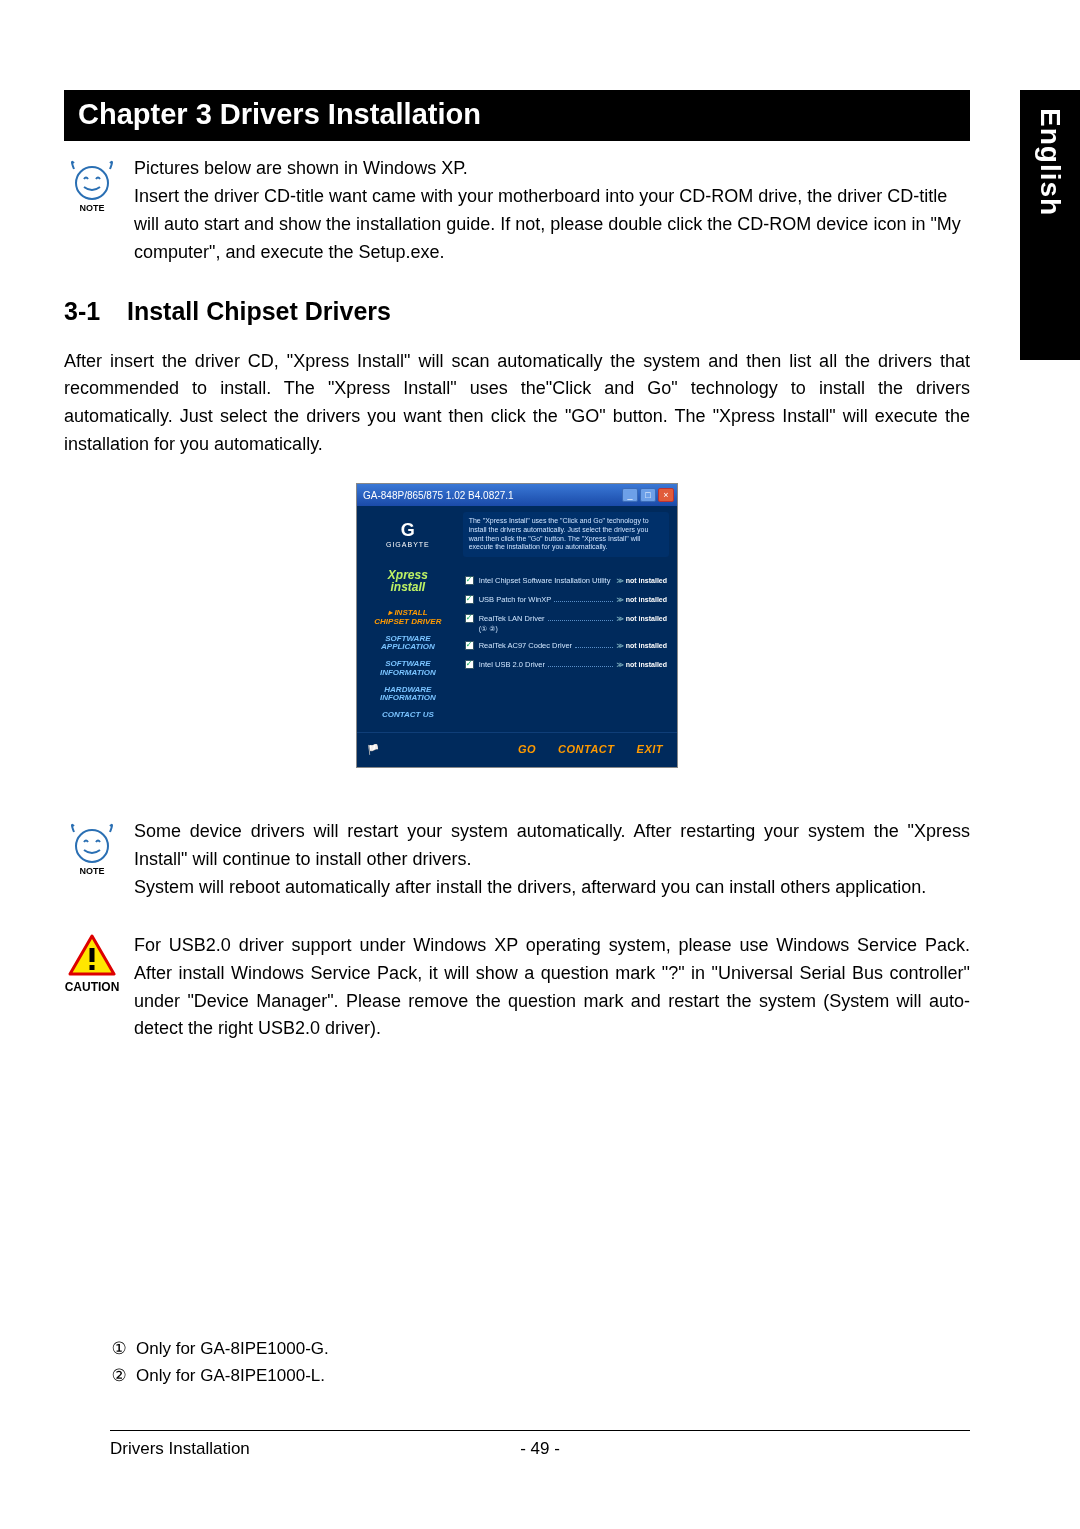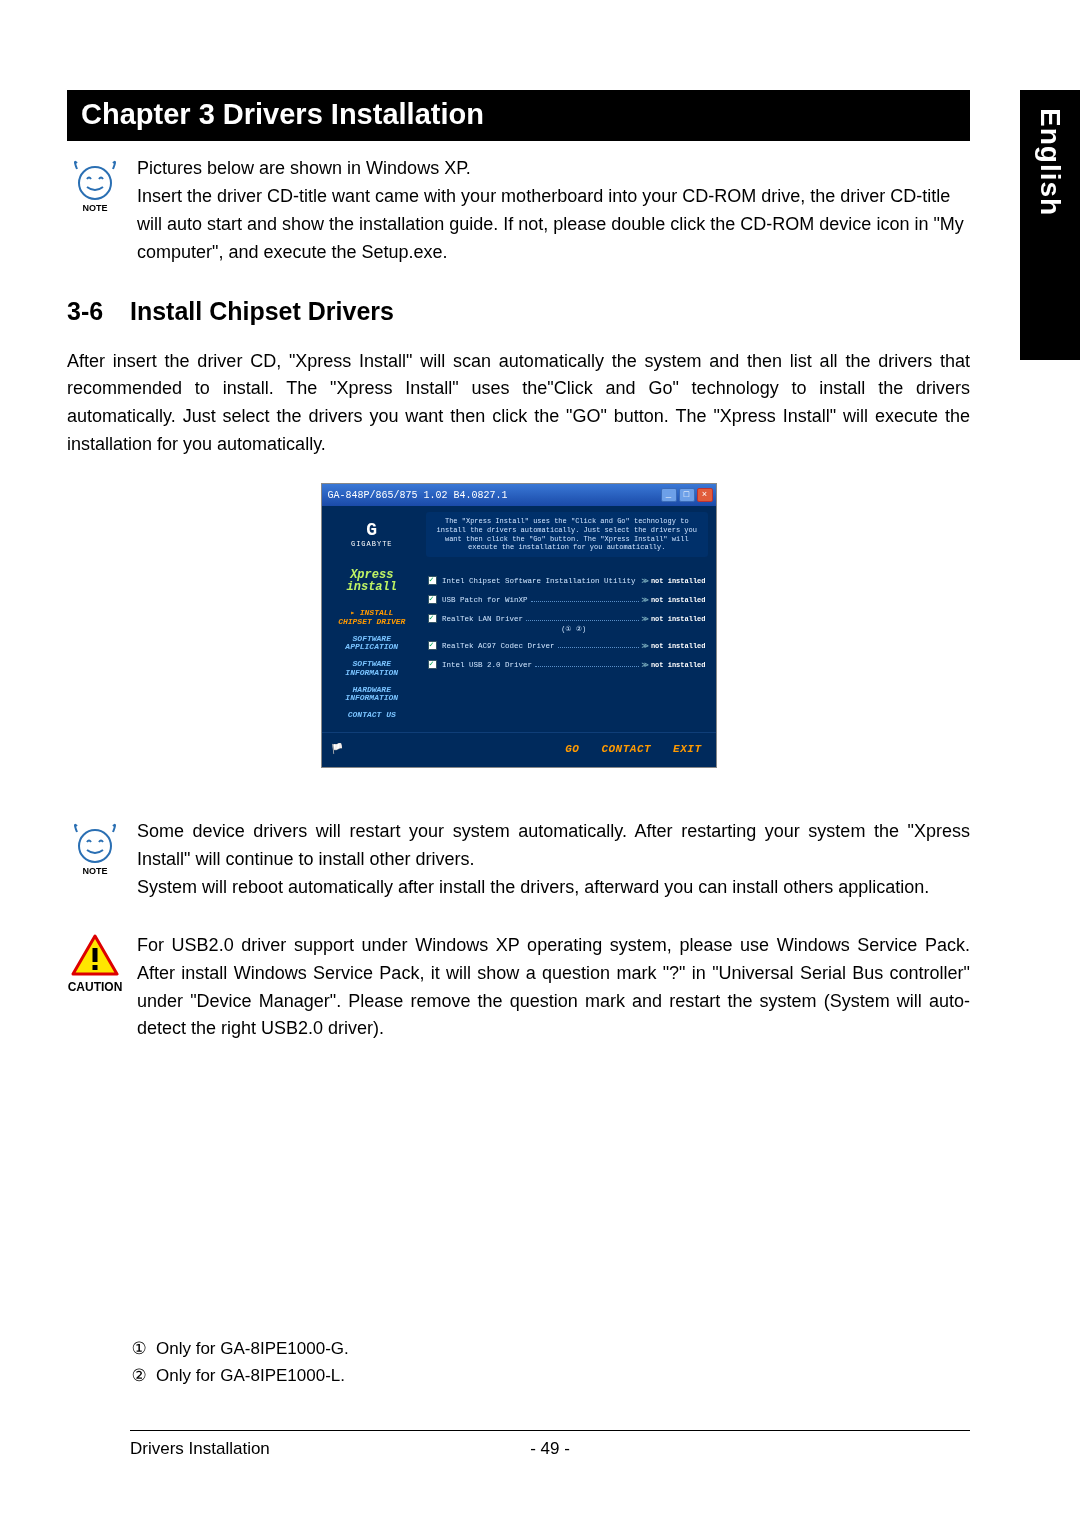--- a/index.html
+++ b/index.html
@@ -5,24 +5,23 @@
   * { margin: 0; padding: 0; box-sizing: border-box; }
   body {
     font-family: Arial, Helvetica, sans-serif;
     background: #fff;
     width: 1080px;
     height: 1529px;
     position: relative;
     color: #000;
   }
   .page {
-    padding: 90px 110px 60px 47px;
+    padding: 90px 110px 60px 64px;
     position: relative;
     height: 100%;
-    margin-left: 20px;
   }
   .side-tab {
     position: absolute;
     right: 0;
     top: 90px;
     width: 60px;
     height: 270px;
     background: #000;
     color: #fff;
     display: flex;
@@ -86,24 +85,24 @@
     line-height: 1.55;
     text-align: justify;
     margin-bottom: 24px;
   }
   .screenshot-wrap {
     display: flex;
     justify-content: center;
     margin: 10px 0 50px 0;
   }
   .screenshot {
-    width: 396px;
+    width: 322px;
     background: #002a5c;
     border: 1px solid #888;
-    font-family: Liberation Mono, monospace;
+    font-family: Liberation Sans, sans-serif;
   }
   .ss-titlebar {
     height: 22px;
     background: linear-gradient(#3a78d6, #1a4aa8);
     display: flex;
     align-items: center;
     padding: 0 3px 0 6px;
     color: #fff;
     font-size: 10px;
   }
@@ -157,21 +156,20 @@
     padding: 4px 0;
     line-height: 1.1;
     width: 100%;
     font-style: italic;
   }
   .ss-navitem.sel { color: #ff9a00; }
   .ss-navitem.sel::before { content: "▸ "; color: #ff9a00; }
   .ss-main {
     flex: 1;
     padding: 6px 8px 0 4px;
-    text-align: center;
   }
   .ss-desc {
     background: #00306a;
     color: #cde3ff;
     font-size: 7px;
     line-height: 1.25;
     padding: 5px 6px;
     border-radius: 3px;
     margin-bottom: 14px;
   }
@@ -290,21 +288,21 @@
         <path d="M16 22 Q18 19 20 22 M28 22 Q30 19 32 22" stroke="#2a6fb3" stroke-width="2" fill="none"></path>
         <path d="M16 30 Q24 36 32 30" stroke="#2a6fb3" stroke-width="2" fill="none"></path>
       </svg>
       <div class="note-label">NOTE</div>
     </div>
     <div class="para" style="white-space:pre-line;">Pictures below are shown in Windows XP.
 Insert the driver CD-title want came with your motherboard into your CD-ROM drive, the driver CD-title will auto start and show the installation guide. If not, please double click the CD-ROM device icon in "My computer", and execute the Setup.exe.</div>
   </div>
 
   <div class="section-heading">
-    <span class="secnum">3-6</span>
+    <span class="secnum">3-1</span>
     <span>Install Chipset Drivers</span>
   </div>
 
   <div class="body-text">After insert the driver CD, "Xpress Install" will scan automatically the system and then list all the drivers that recommended to install. The "Xpress Install" uses the"Click and Go" technology to install the drivers automatically. Just select the drivers you want then click the "GO" button. The "Xpress Install" will execute the installation for you automatically.</div>
 
   <div class="screenshot-wrap">
     <div class="screenshot">
       <div class="ss-titlebar">
         <span class="ss-title-text">GA-848P/865/875 1.02 B4.0827.1</span>
         <div class="ss-ctrls">

